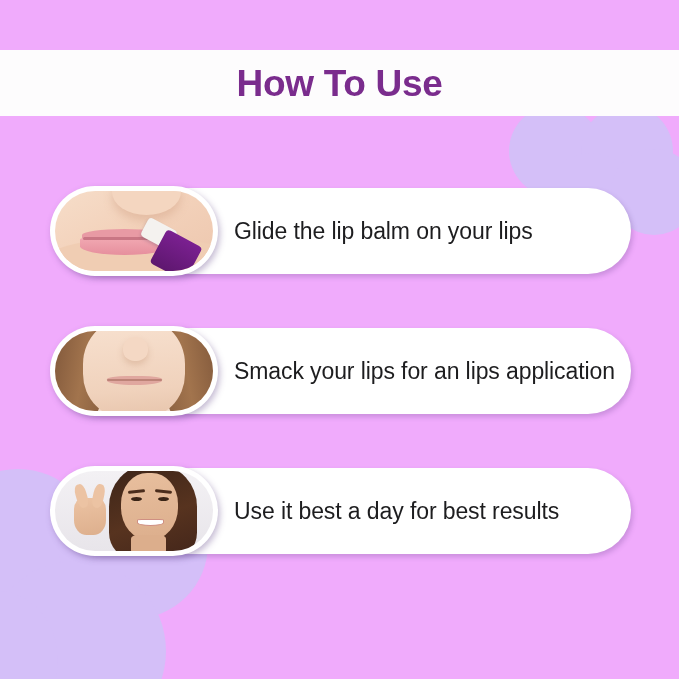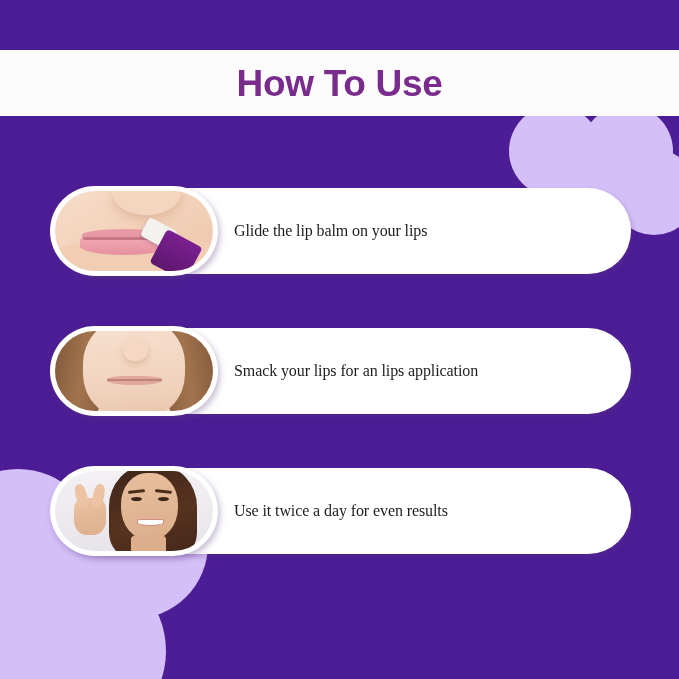--- a/index.html
+++ b/index.html
@@ -15,21 +15,21 @@
     font-family: "Liberation Sans", sans-serif;
     background: #c3a7ef;
     position: relative;
   }
 
   #page {
     position: absolute;
     inset: 0;
     width: 679px;
     height: 679px;
-    background: #4c1d95;
+    background: #f0abfc;
     overflow: hidden;
     padding-left: 16px;
   }
 
   
   .deco {
     position: absolute;
     pointer-events: none;
   }
   .deco .lobe {
@@ -96,26 +96,25 @@
     height: 86px;
     background: #ffffff;
     border-radius: 43px;
     box-shadow: 2px 3px 5px rgba(90,60,130,0.25);
     display: flex;
     align-items: center;
   }
 
   .step-text {
     margin-left: 178px;
-    font-size: 16px;
+    font-size: 23px;
     color: #1d1d1f;
     font-weight: normal;
     letter-spacing: -0.1px;
     white-space: nowrap;
-    font-family: Liberation Serif, serif;
   }
 
   .step-thumb {
     position: absolute;
     left: 50px;
     top: -2px;
     width: 168px;
     height: 90px;
     border-radius: 45px;
     background: #ffffff;
@@ -435,21 +434,21 @@
             <span class="nose2"></span>
             <span class="mouth"></span>
             <span class="mouth-line"></span>
           </div>
         </div>
       </div>
     </div>
 
     <div class="step-row">
       <div class="step-card">
-        <span class="step-text">Use it twice a day for even results</span>
+        <span class="step-text">Use it best a day for best results</span>
       </div>
       <div class="step-thumb">
         <div class="thumb-inner">
           <div class="illus-face3">
             <span class="hair3"></span>
             <span class="face3"></span>
             <span class="brow-l"></span>
             <span class="brow-r"></span>
             <span class="eye-l"></span>
             <span class="eye-r"></span>

